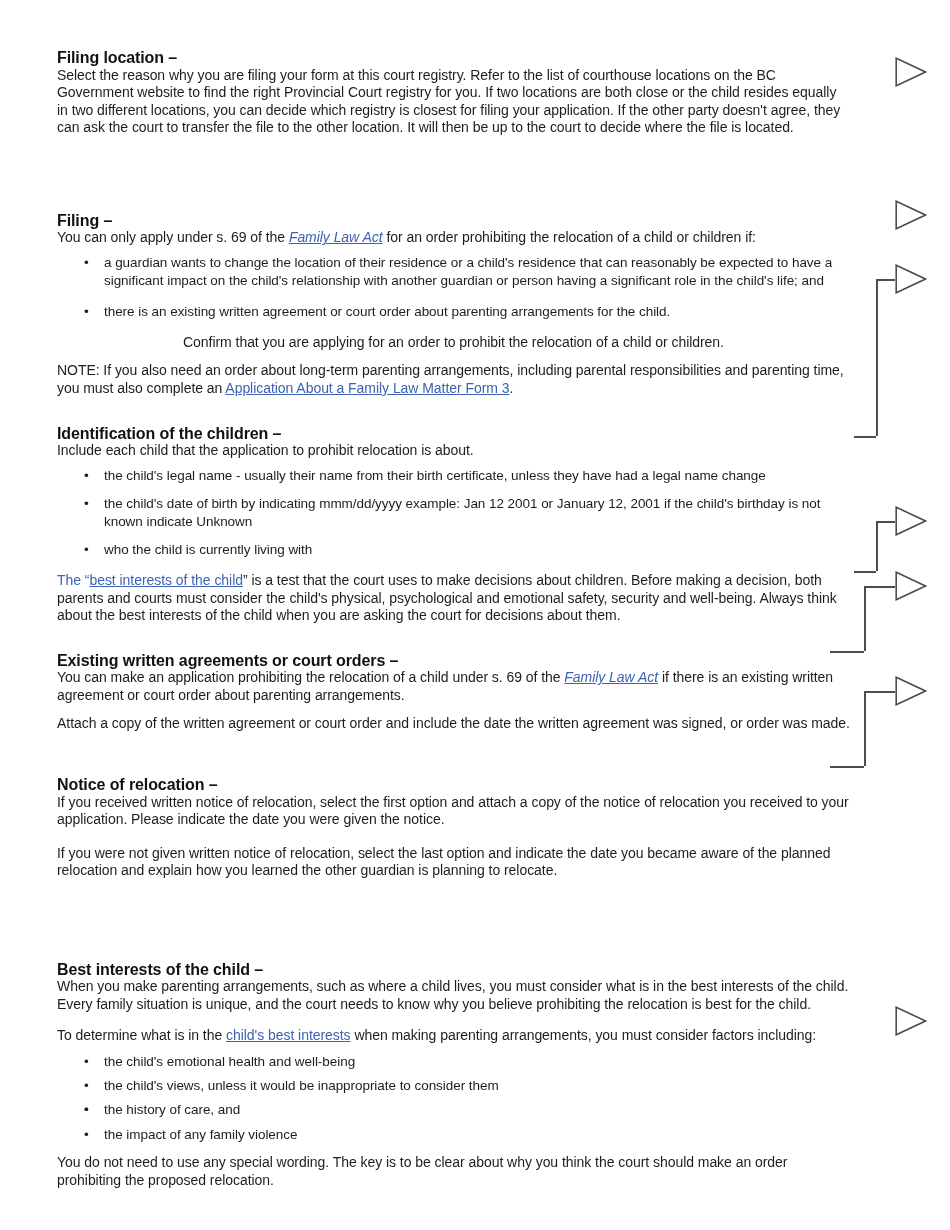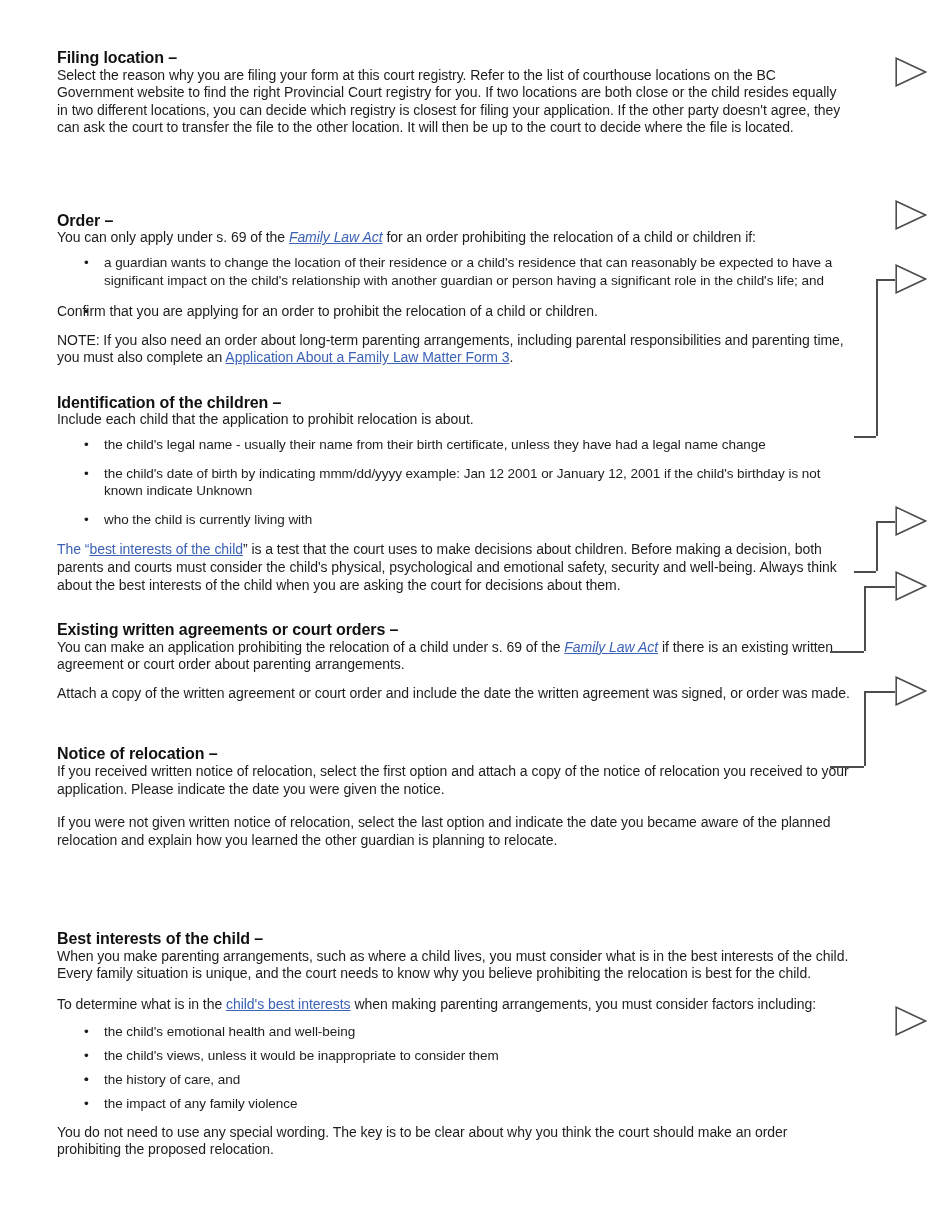--- a/index.html
+++ b/index.html
@@ -122,27 +122,27 @@
   <div class="content">
 
     <div class="section">
       <h2 class="heading">Filing location –</h2>
       <p class="para">Select the reason why you are filing your form at this court registry. Refer to the list of courthouse locations on the BC Government website to find the right Provincial Court registry for you. If two locations are both close or the child resides equally in two different locations, you can decide which registry is closest for filing your application. If the other party doesn't agree, they can ask the court to transfer the file to the other location. It will then be up to the court to decide where the file is located.</p>
     </div>
 
     <div class="spacer-xl"></div>
 
     <div class="section">
-      <h2 class="heading">Order –</h2>
+      <h2 class="heading">Filing –</h2>
       <p class="para"><span>You can only apply under s. 69 of the </span><a class="doclink italic" href="#">Family Law Act</a><span> for an order prohibiting the relocation of a child or children if:</span></p>
       <ul class="bullets wide">
         <li><span class="bullet-dot">•</span><span>a guardian wants to change the location of their residence or a child's residence that can reasonably be expected to have a significant impact on the child's relationship with another guardian or person having a significant role in the child's life; and</span></li>
-        <li><span class="bullet-dot">•</span></li>
+        <li><span class="bullet-dot">•</span><span>there is an existing written agreement or court order about parenting arrangements for the child.</span></li>
       </ul>
-      <p class="para" style="margin-top:13px;">Confirm that you are applying for an order to prohibit the relocation of a child or children.</p>
+      <p class="para" style="margin-top:13px;text-align:center;">Confirm that you are applying for an order to prohibit the relocation of a child or children.</p>
       <p class="para"><span>NOTE: If you also need an order about long-term parenting arrangements, including parental responsibilities and parenting time, you must also complete an </span><a class="doclink" href="#">Application About a Family Law Matter Form 3</a><span>.</span></p>
     </div>
 
     <div class="spacer-md"></div>
 
     <div class="section">
       <h2 class="heading">Identification of the children –</h2>
       <p class="para">Include each child that the application to prohibit relocation is about.</p>
       <ul class="bullets">
         <li style="margin-bottom:11px;"><span class="bullet-dot">•</span><span>the child's legal name - usually their name from their birth certificate, unless they have had a legal name change</span></li>

